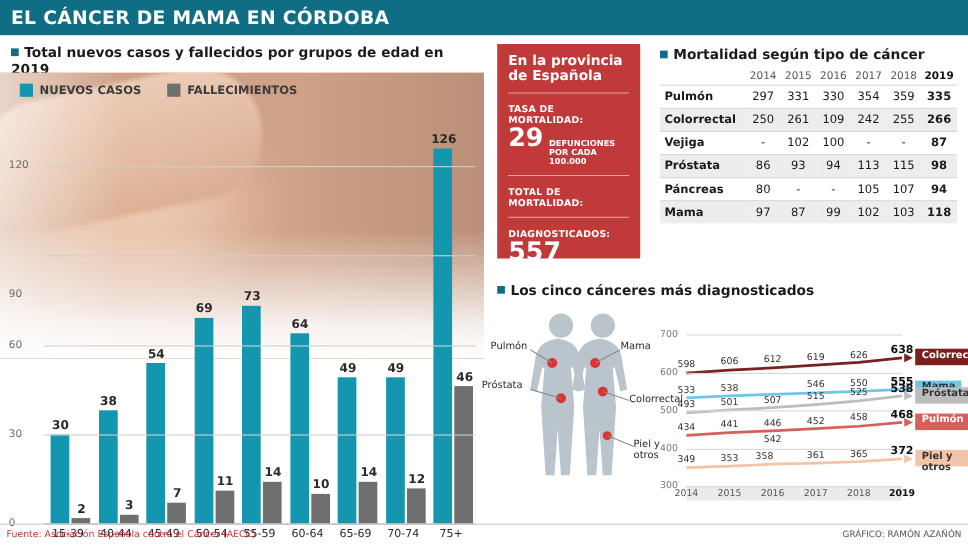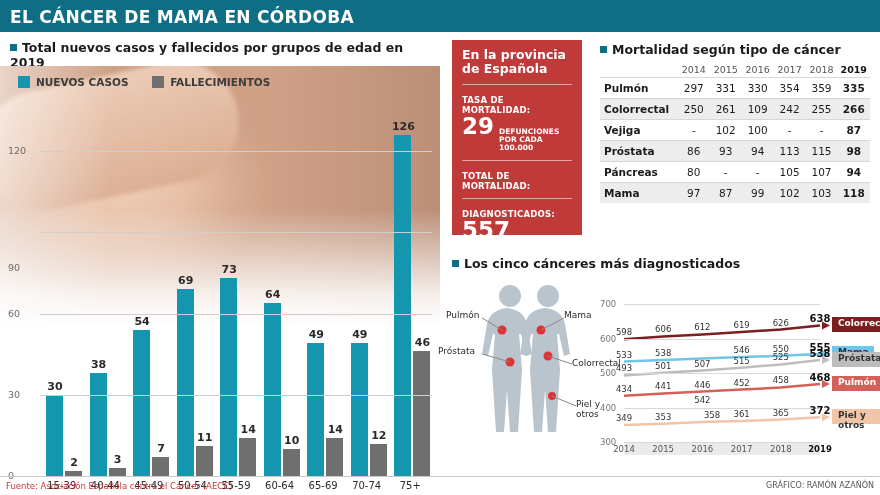--- a/index.html
+++ b/index.html
@@ -387,21 +387,21 @@
       <div class="tr-key" style="background: rgb(189, 189, 189); top: 69.89px; color: rgb(51, 51, 51);">Próstata</div>
       <div class="tr-val" style="left: 11px; top: 101.77px;">434</div>
       <div class="tr-val" style="left: 50.2px; top: 99.355px;">441</div>
       <div class="tr-val" style="left: 89.4px; top: 97.63px;">446</div>
       <div class="tr-val" style="left: 128.6px; top: 95.56px;">452</div>
       <div class="tr-val" style="left: 167.8px; top: 93.49px;">458</div>
       <div class="tr-val b" style="left: 207px; top: 90.04px;">468</div>
       <div class="tr-key" style="background: rgb(212, 96, 90); top: 94.04px;">Pulmón</div>
       <div class="tr-val" style="left: 11px; top: 131.095px;">349</div>
       <div class="tr-val" style="left: 50.2px; top: 129.715px;">353</div>
-      <div class="tr-val" style="left: 99px; top: 127.99px;">358</div>
+      <div class="tr-val" style="left: 82px; top: 127.99px;">358</div>
       <div class="tr-val" style="left: 128.6px; top: 126.955px;">361</div>
       <div class="tr-val" style="left: 167.8px; top: 125.575px;">365</div>
       <div class="tr-val b" style="left: 207px; top: 123.16px;">372</div>
       <div class="tr-key" style="background: rgb(242, 196, 168); top: 127.16px; color: rgb(51, 51, 51);">Piel y otros</div>
     </div>
 
   <div class="footer">
     <div class="src">Fuente: Asociación Española contra el Cáncer (AECC)</div>
     <div class="cred">GRÁFICO: RAMÓN AZAÑÓN</div>
   </div>

